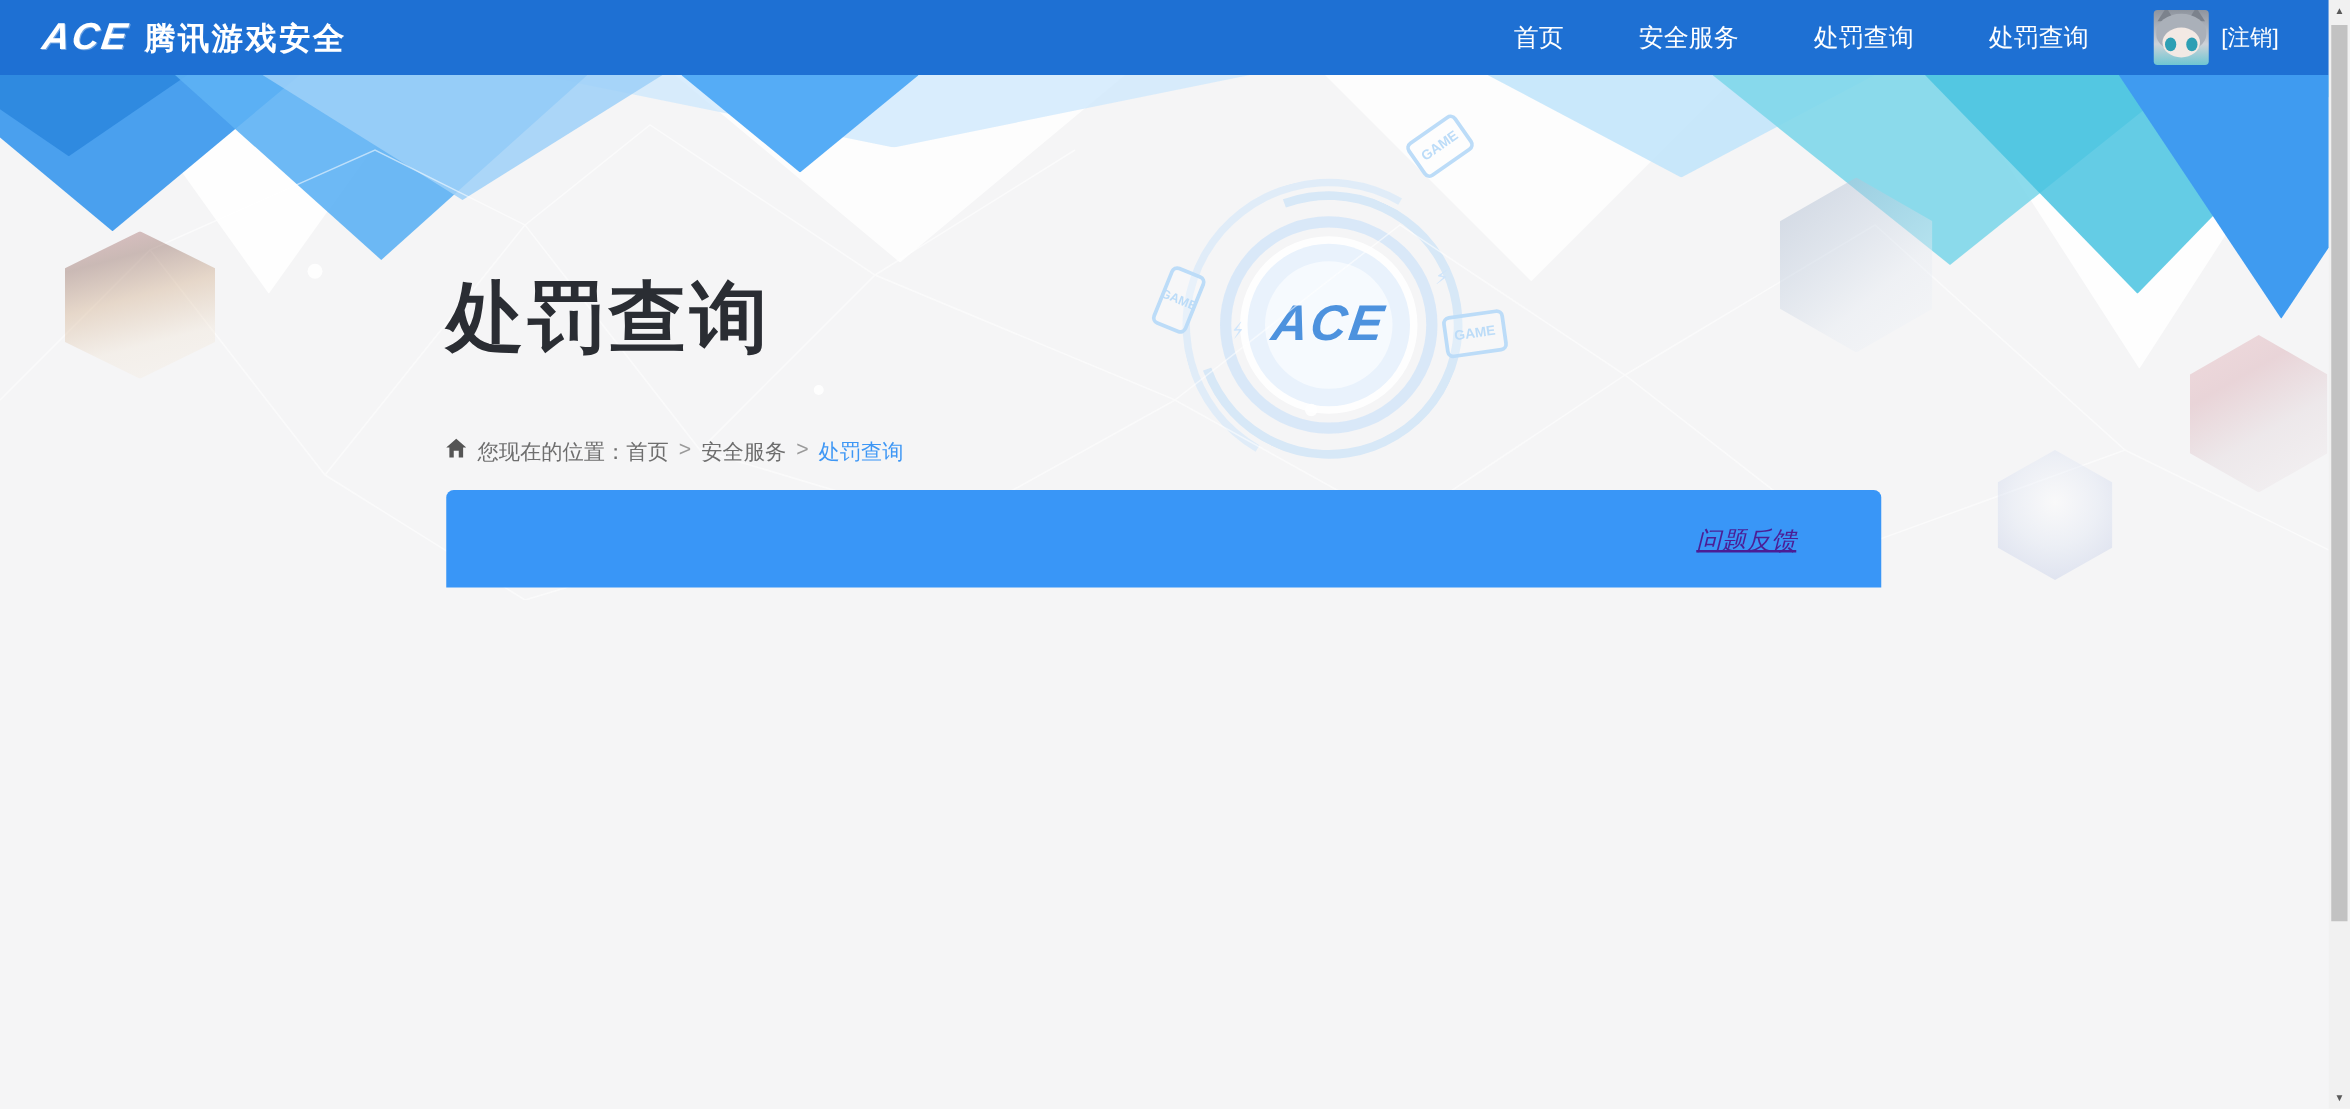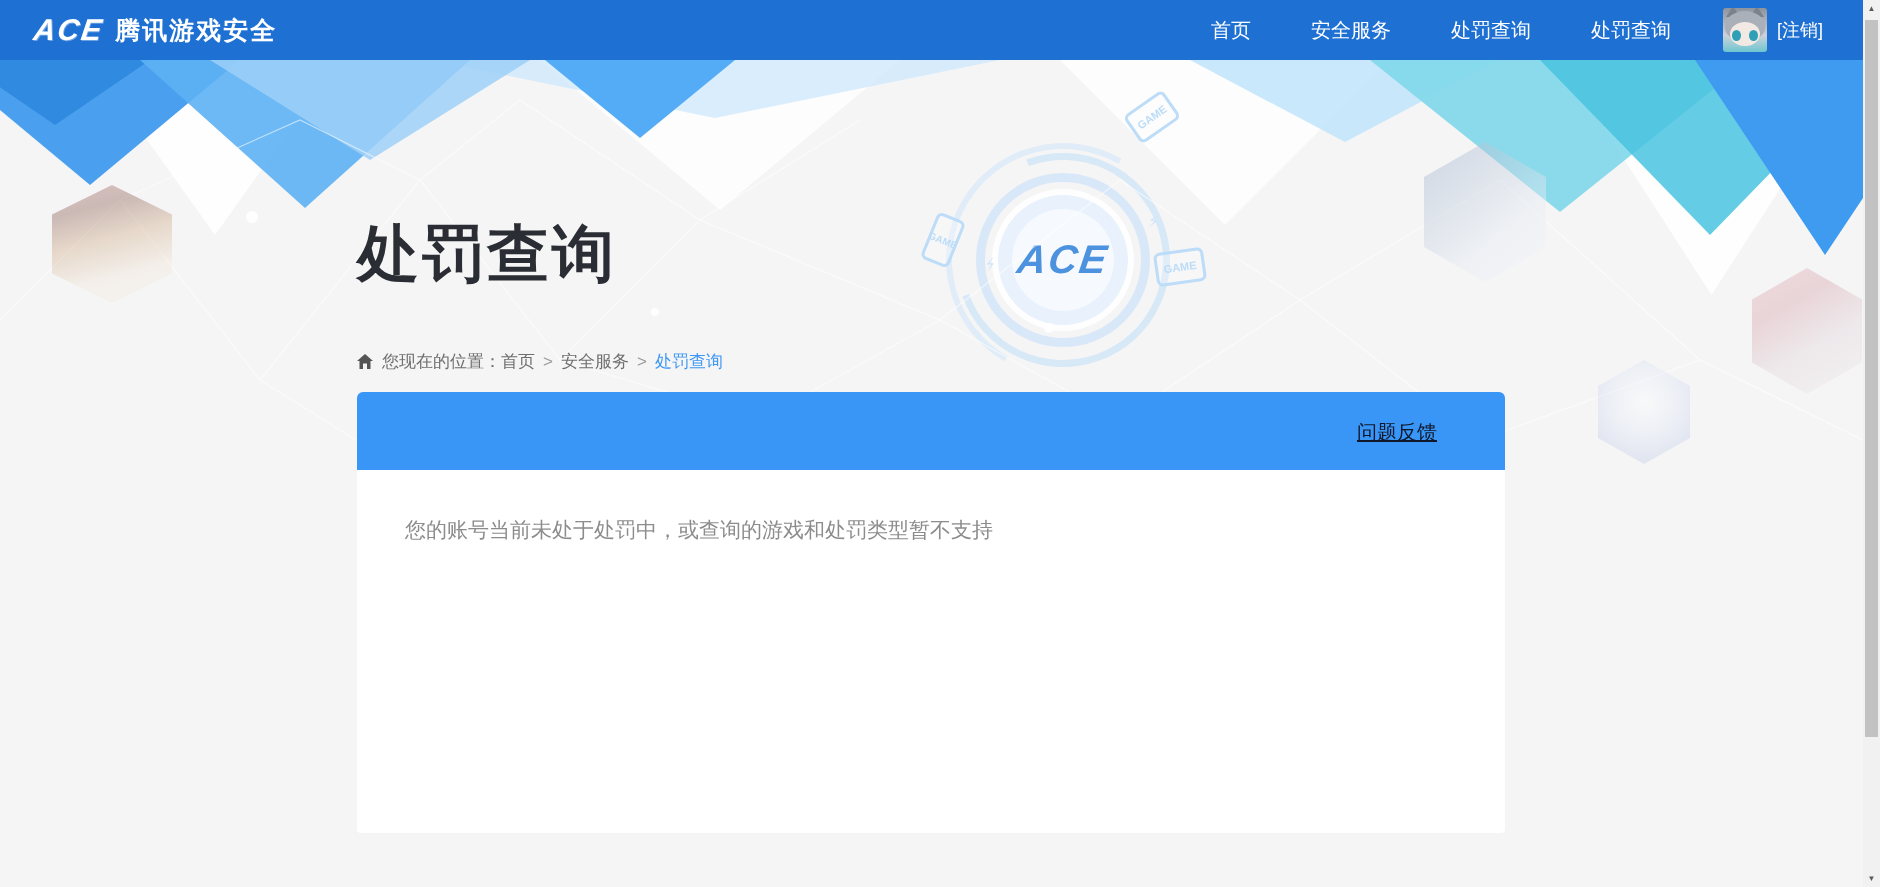--- a/index.html
+++ b/index.html
@@ -39,28 +39,28 @@
 
   
   .device { position:absolute; border:3px solid #bcdcf8; border-radius:6px; color:#bcdcf8; font-size:11px; font-weight:bold; display:flex; align-items:center; justify-content:center; z-index:2; background:rgba(255,255,255,.25); }
   .bolt { position:absolute; color:#cfe5fb; font-size:16px; z-index:2; }
 
   
   .hex { position:absolute; clip-path:polygon(50% 0%,100% 25%,100% 75%,50% 100%,0% 75%,0% 25%); z-index:3; }
 
   
   .page-title { position:absolute; left:357px; top:152px; font-size:62px; font-weight:bold; color:#2a2d33; z-index:5; letter-spacing:3px; }
-  .breadcrumb { position:absolute; left:356px; top:290px; display:flex; align-items:center; font-size:17px; color:#6e6e6e; z-index:5; }
+  .breadcrumb { position:absolute; left:356px; top:290px; display:flex; align-items:flex-start; font-size:17px; color:#6e6e6e; z-index:5; }
   .breadcrumb .home-icon { margin-right:8px; display:inline-flex; }
   .bc-link { color:#6e6e6e; text-decoration:none; cursor:pointer; }
   .bc-sep { margin:0 8px; color:#9a9a9a; }
   .bc-current { color:#3e97f5; text-decoration:none; cursor:pointer; }
 
   .banner { position:absolute; left:357px; top:332px; width:1148px; height:78px; background:#3996f7; border-radius:6px 6px 0 0; z-index:5; }
-  .feedback-link { position:absolute; right:68px; top:27px; color:#0f172a; font-size:20px; text-decoration:underline; cursor:pointer; }
+  .feedback-link { position:absolute; right:68px; top:27px; color:#4c1d95; font-size:20px; text-decoration:underline; cursor:pointer;font-style:italic; }
   .card { position:absolute; left:357px; top:410px; width:1148px; height:363px; background:#ffffff; border-radius:0 0 4px 4px; z-index:5; }
   .card-message { position:absolute; left:48px; top:46px; font-size:21px; color:#8c8c8c; }
 
   
   .scrollbar { position:absolute; right:0; top:0; width:17px; height:887px; background:#f1f1f1; z-index:50; }
   .sb-btn { position:absolute; left:0; width:17px; height:17px; display:flex; align-items:center; justify-content:center; font-size:8px; color:#5a5a5a; cursor:pointer; }
   .sb-up { top:0; } .sb-down { bottom:0; }
   .sb-thumb { position:absolute; left:2px; top:20px; width:13px; height:717px; background:#c2c2c2; cursor:pointer; }
 </style>
 </head>
@@ -153,22 +153,19 @@
     <span class="bc-sep">&gt;</span>
     <a class="bc-link">安全服务</a>
     <span class="bc-sep">&gt;</span>
     <a class="bc-current">处罚查询</a>
   </div>
 
   <div class="banner">
     <a class="feedback-link">问题反馈</a>
   </div>
 
-  <section class="card">
-    <p class="card-message">您的账号当前未处于处罚中，或查询的游戏和处罚类型暂不支持</p>
-  </section>
 </main>
 
 <div class="scrollbar">
   <div class="sb-btn sb-up">▲</div>
   <div class="sb-thumb"></div>
   <div class="sb-btn sb-down">▼</div>
 </div>
 
 </body></html>

